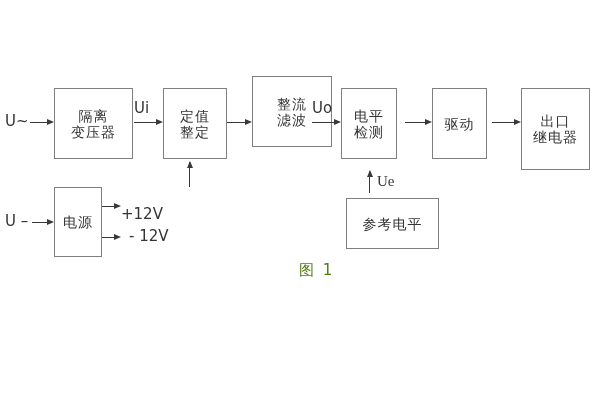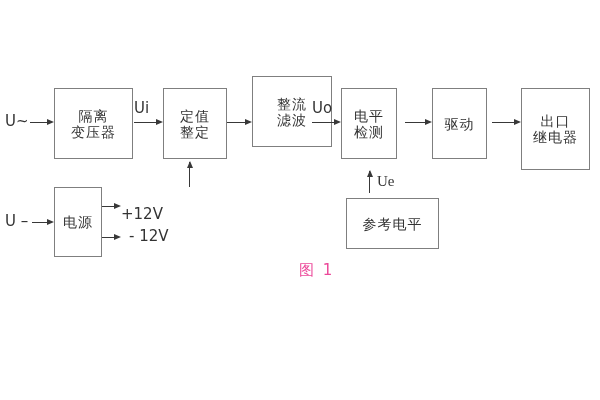--- a/index.html
+++ b/index.html
@@ -18,21 +18,21 @@
   .harrow{position:absolute;height:0;border-top:1.4px solid #383838;}
   .harrow::after{
     content:"";position:absolute;right:-6px;top:-3.4px;width:0;height:0;
     border-left:7px solid #383838;border-top:3.5px solid transparent;border-bottom:3.5px solid transparent;
   }
   .varrow{position:absolute;width:0;border-left:1.4px solid #383838;}
   .varrow::before{
     content:"";position:absolute;left:-3.4px;top:-1px;width:0;height:0;
     border-bottom:7px solid #383838;border-left:3.5px solid transparent;border-right:3.5px solid transparent;
   }
-  .caption{position:absolute;font-size:15px;line-height:1;letter-spacing:2px;color:#ec4899;}
+  .caption{position:absolute;font-size:15px;line-height:1;letter-spacing:2px;color:#4d7c0f;}
 </style>
 </head>
 <body>
 
 <div class="canvas">
 
   <div class="box" style="left:54px;top:88px;width:79px;height:71px;">
     <span>隔离</span>
     <span>变压器</span>
   </div>

